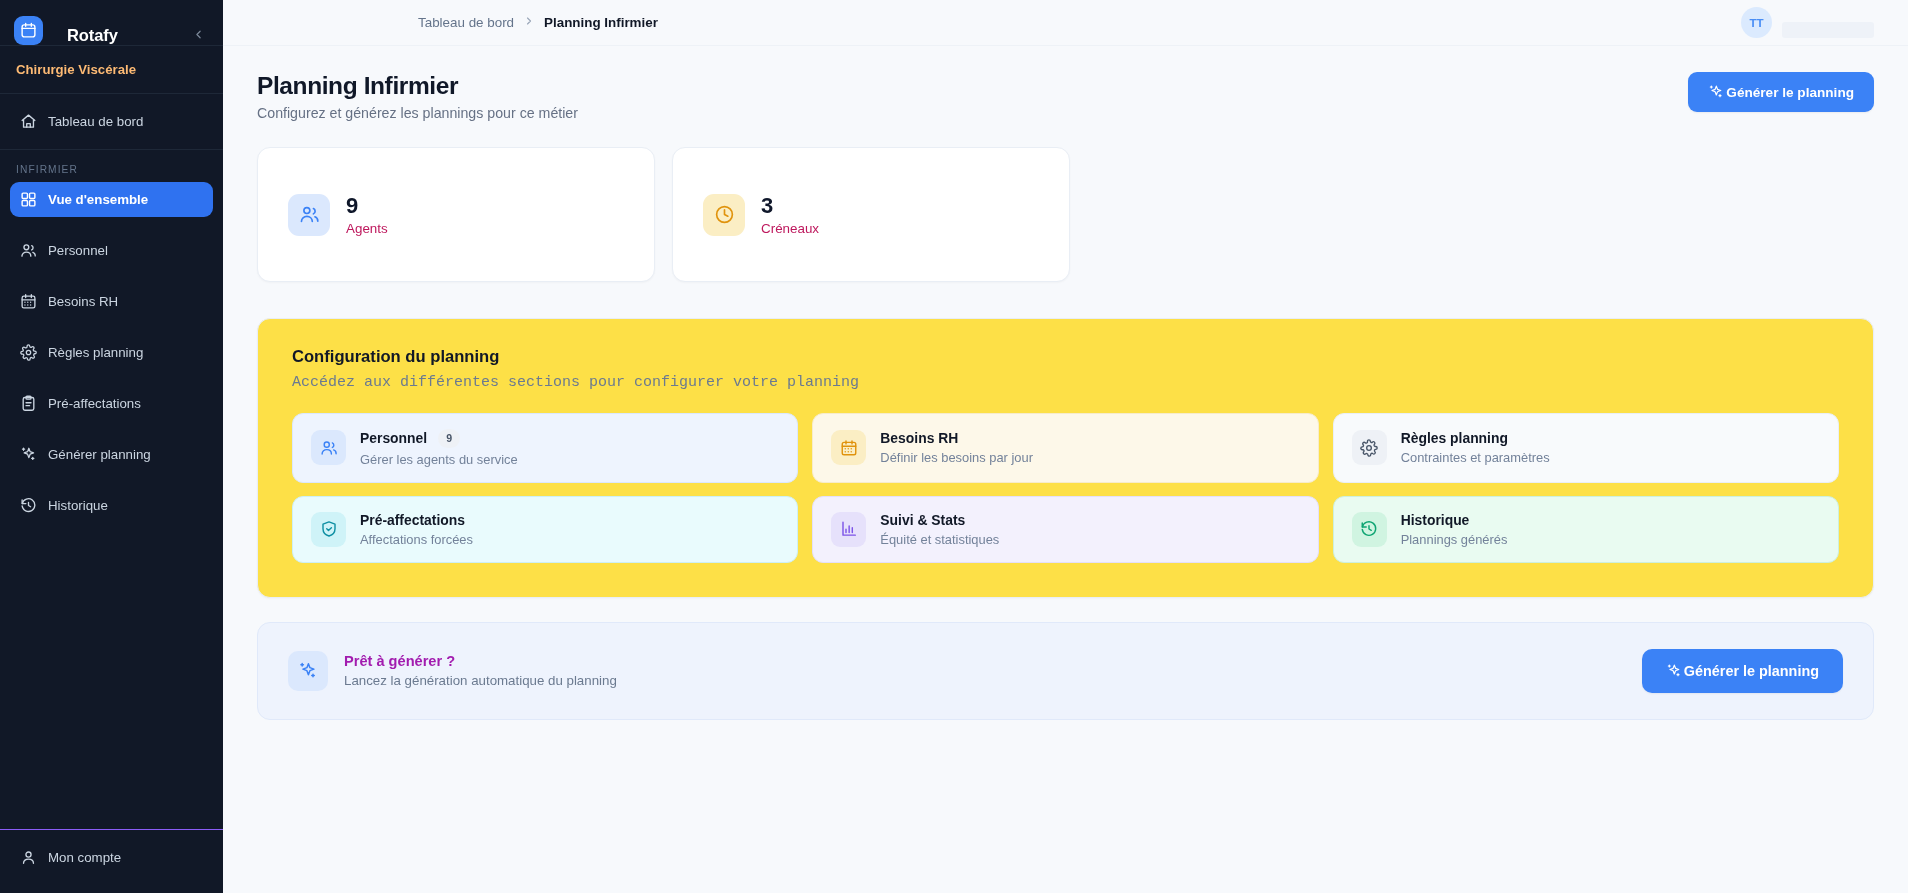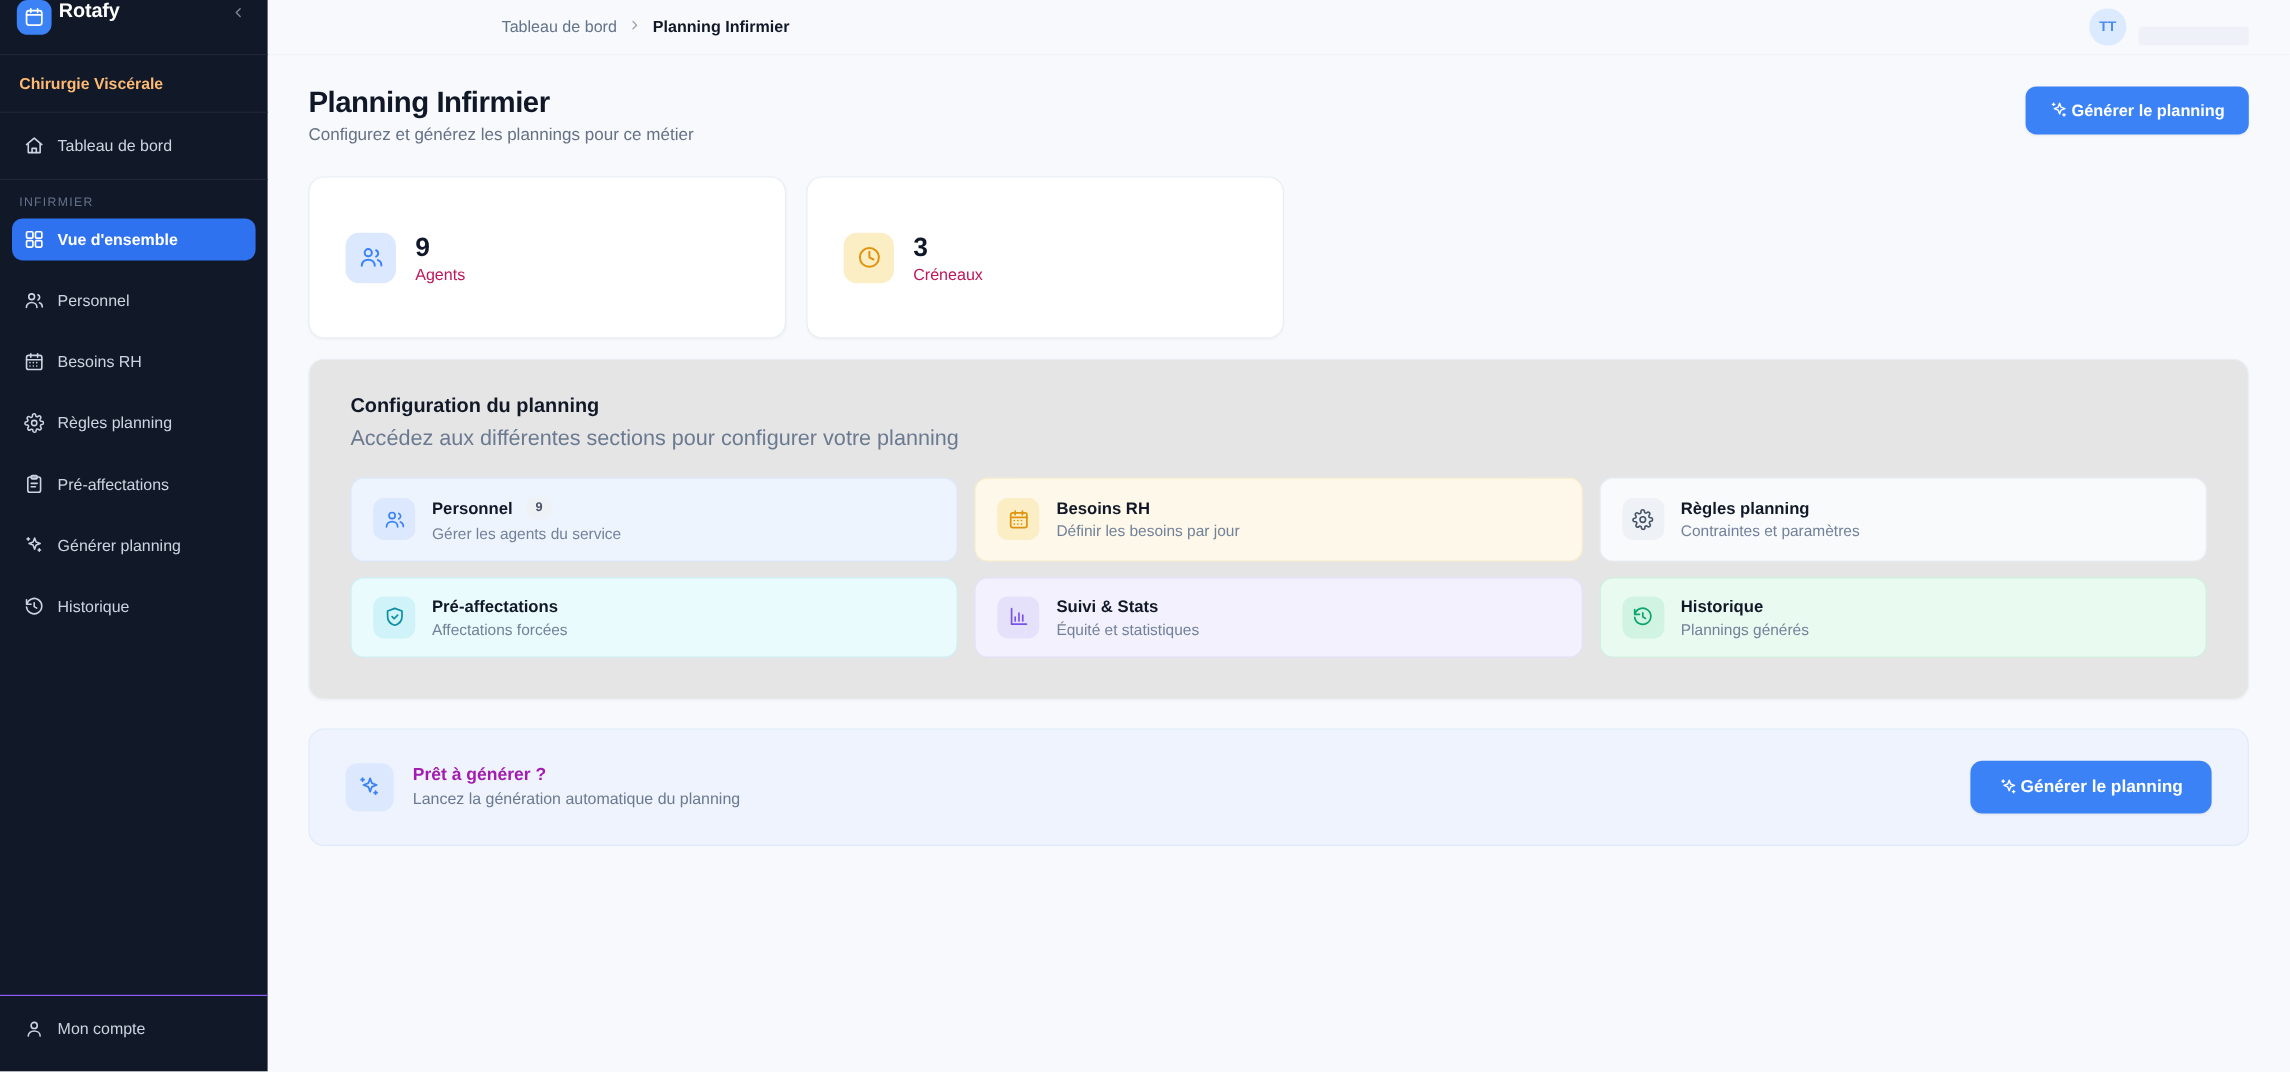--- a/index.html
+++ b/index.html
@@ -20,23 +20,23 @@
     height: 893px;
     background: #111827;
     color: #cbd5e1;
     display: flex;
     flex-direction: column;
     position: relative;
   }
   .sb-brandrow {
     height: 46px;
     display: flex;
-    align-items: flex-start;
+    align-items: flex-end;
     padding: 0 14px 0 14px;
-    gap: 6px;
+    gap: 24px;
     border-bottom: 1px solid #1e2838;
   }
   .sb-logo {
     width: 29px; height: 29px;
     border-radius: 9px;
     background: #3b82f6;
     display: flex; align-items: center; justify-content: center;
     flex-shrink: 0;
   }
   .sb-brand {
@@ -188,29 +188,29 @@
     border-radius: 11px;
     display: flex; align-items: center; justify-content: center;
     flex-shrink: 0;
   }
   .stat-icon svg { width: 21px; height: 21px; display: block; }
   .stat-value { font-size: 22px; font-weight: 700; color: #0f172a; line-height: 1.15; }
   .stat-label { font-size: 13.4px; color: #be185d; margin-top: 2px; }
 
   
   .panel {
-    background: #e5e5e5;
+    background: #fde047;
     border: 1px solid #e9eef5;
     border-radius: 13px;
-    margin-top: 17px;
+    margin-top: 36px;
     padding: 28px 34px 34px 34px;
     box-shadow: 0 1px 2px rgba(16,24,40,.03);
   }
   .panel-title { font-size: 16.6px; font-weight: 700; color: #111827; }
-  .panel-sub { font-size: 18px; color: #6b7a90; margin-top: 7px; }
+  .panel-sub { font-size: 15px; color: #6b7a90; margin-top: 7px; font-family: Liberation Mono, monospace; }
   .tile-grid {
     margin-top: 22px;
     display: grid;
     grid-template-columns: repeat(3, 1fr);
     gap: 13px 14px;
   }
   .tile {
     border-radius: 11px;
     border: 1px solid transparent;
     padding: 15px 18px;

